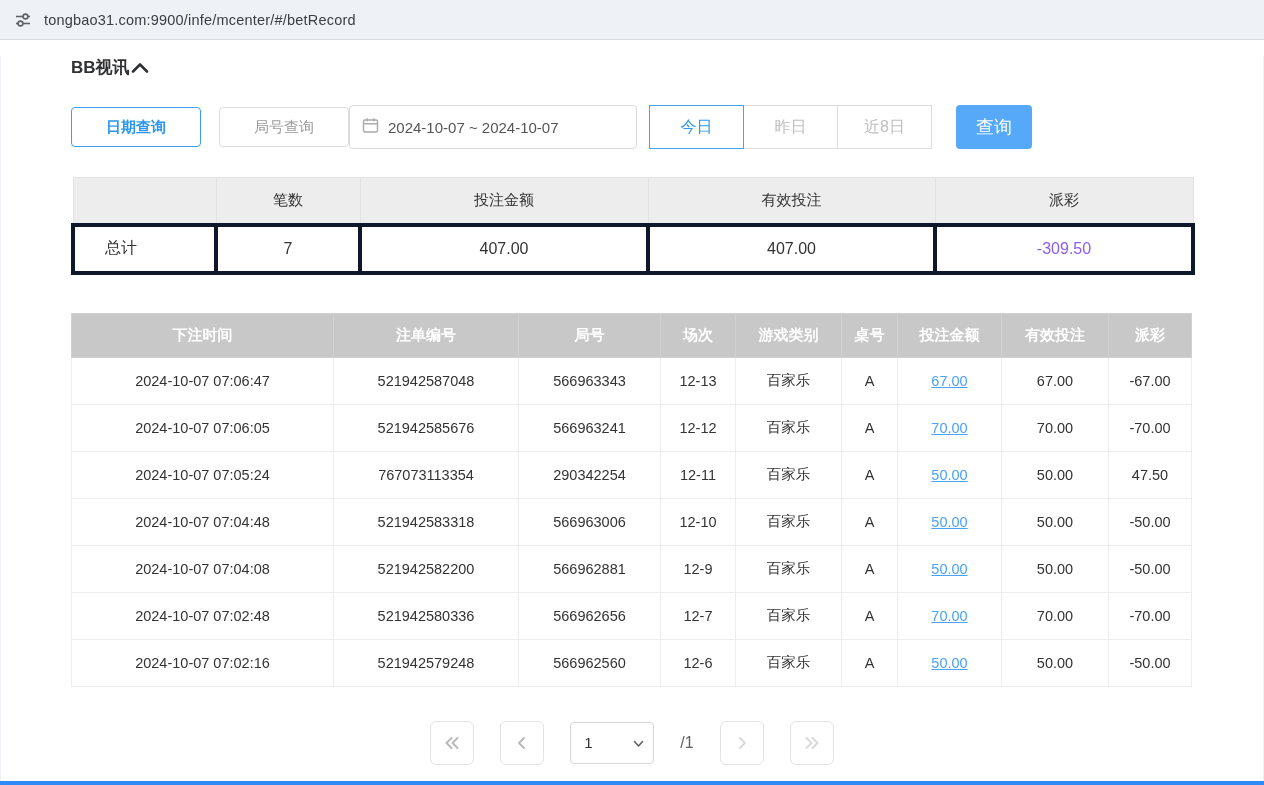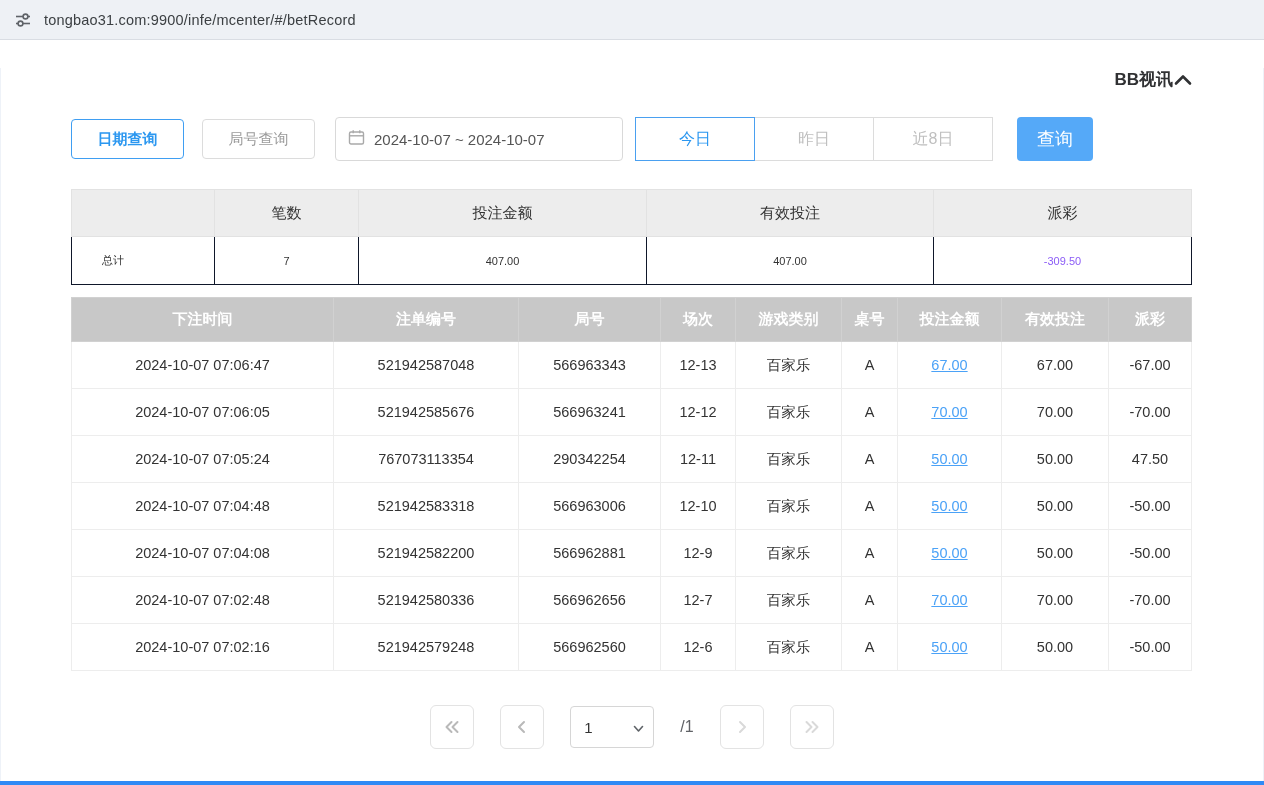--- a/index.html
+++ b/index.html
@@ -30,24 +30,24 @@
 
   
   .content {
     border-left: 1px solid #eef2f8;
     border-right: 1px solid #eef2f8;
     height: 741px;
   }
   .inner { padding: 0 70px; }
 
   .page-header {
-    margin-top: 28px;
+    margin-top: 16px;
     display: flex;
     align-items: center;
-    justify-content: flex-end;
+    justify-content: flex-start;
   }
   .page-title { font-size: 17px; font-weight: bold; color: #303133; }
   .collapse-btn { cursor: pointer; display: flex; align-items: center; }
 
   
   .filter-row {
     margin-top: 26px;
     display: flex;
     align-items: center;
   }
@@ -55,49 +55,48 @@
     background: #fff;
     border-radius: 4px;
     font-size: 15px;
     cursor: pointer;
     display: inline-flex;
     align-items: center;
     justify-content: center;
   }
   .btn-query-type {
     height: 40px;
-    width: 113px;
+    width: 130px;
     border: 1px solid #dcdcdc;
     color: #9a9a9a;
   }
   .btn-query-type.active {
     border: 1px solid #3f9ef2;
     color: #2b97f0;
     font-weight: bold;
   }
   .gap18 { margin-left: 18px; }
   .date-input {
-    margin-left: 20px;
     height: 44px;
     width: 288px;
     border: 1px solid #d9d9d9;
     border-radius: 4px;
     display: flex;
     align-items: center;
     padding: 0 12px;
     gap: 9px;
     font-size: 15px;
     color: #555;
     cursor: pointer;
     background: #fff;
   }
   .seg-group { margin-left: 12px; display: flex; }
   .seg {
     height: 44px;
-    width: 120px;
+    width: 95px;
     background: #fff;
     border: 1px solid #dcdcdc;
     font-size: 16px;
     color: #bfbfbf;
     cursor: pointer;
     margin-left: -1px;
     display: inline-flex;
     align-items: center;
     justify-content: center;
   }
@@ -125,29 +124,29 @@
     background: #ededed;
     height: 47px;
     font-weight: normal;
     font-size: 15px;
     color: #333;
     border: 1px solid #e2e2e2;
     text-align: center;
   }
   .summary-table td {
     height: 48px;
-    font-size: 11px;
-    border: 1px solid #0f172a;
+    font-size: 16px;
+    border: 4px solid #0f172a;
     text-align: center;
     background: #fff;
   }
   .summary-table td.label-cell { text-align: left; padding-left: 30px; }
 
   
-  .bet-table { margin-top: 12px; }
+  .bet-table { margin-top: 38px; }
   .bet-table th {
     background: #c8c8c8;
     color: #ffffff;
     font-weight: bold;
     font-size: 15px;
     height: 44px;
     border: 1px solid #d1d1d1;
     text-align: center;
   }
   .bet-table td {

